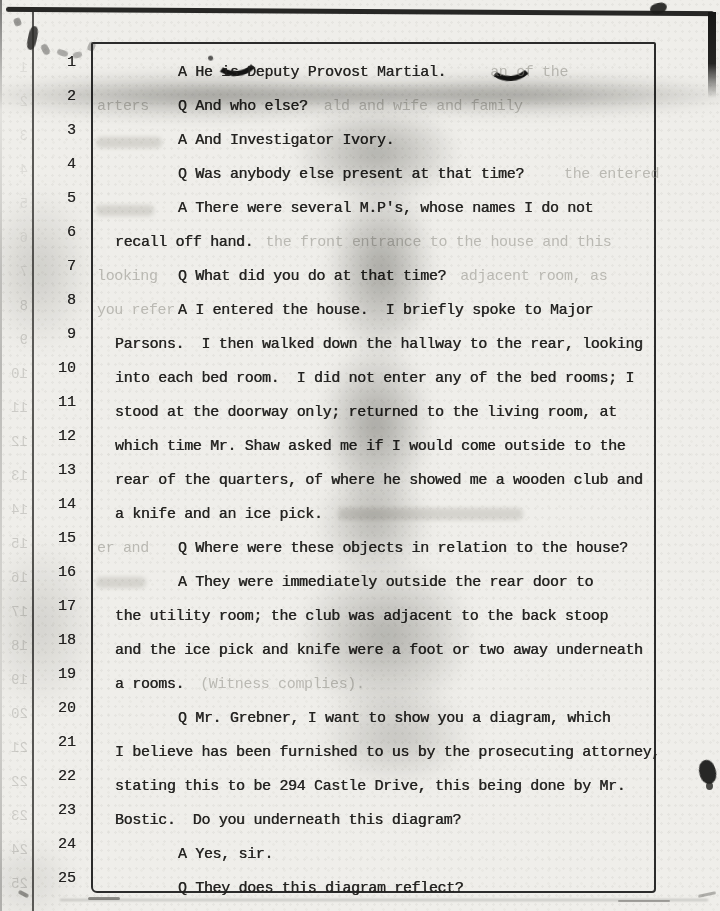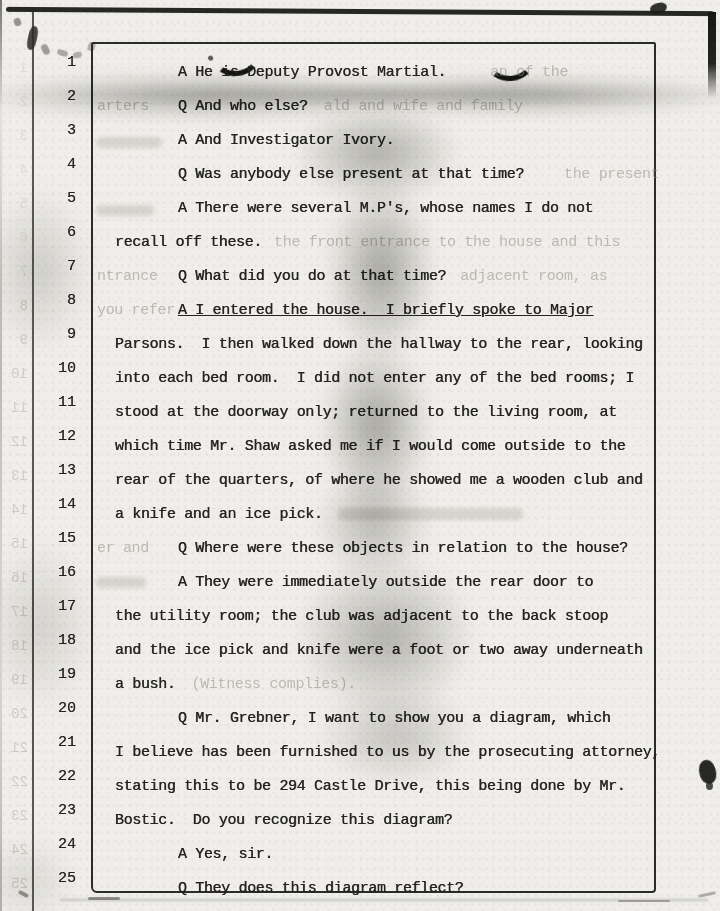--- a/index.html
+++ b/index.html
@@ -232,40 +232,40 @@
       <div class="lineno" style="top: 734px;">21</div>
       <div class="lineno" style="top: 768px;">22</div>
       <div class="lineno" style="top: 802px;">23</div>
       <div class="lineno" style="top: 836px;">24</div>
       <div class="lineno" style="top: 870px;">25</div>
     </div>
   <div id="lines">
       <div class="trow ind" style="top: 64px;"><span class="mt">A He is Deputy Provost Martial.</span><span class="gt" style="margin-left: 44px;">an of the</span></div>
       <div class="trow ind" style="top: 98px;"><span class="gt gpre">arters</span><span class="mt">Q And who else?</span><span class="gt" style="margin-left: 16px;">ald and wife and family</span></div>
       <div class="trow ind" style="top: 132px;"><span class="mt">A And Investigator Ivory.</span></div>
-      <div class="trow ind" style="top: 166px;"><span class="mt">Q Was anybody else present at that time?</span><span class="gt" style="margin-left: 40px;">the present</span></div>
+      <div class="trow ind" style="top: 166px;"><span class="mt">Q Was anybody else present at that time?</span><span class="gt" style="margin-left: 40px;">the entered</span></div>
       <div class="trow ind" style="top: 200px;"><span class="mt">A There were several M.P's, whose names I do not</span></div>
-      <div class="trow" style="top: 234px;"><span class="mt">recall off these.</span><span class="gt" style="margin-left: 12px;">the front entrance to the house and this</span></div>
-      <div class="trow ind" style="top: 268px;"><span class="gt gpre">ntrance</span><span class="mt">Q What did you do at that time?</span><span class="gt" style="margin-left: 14px;">adjacent room, as</span></div>
-      <div class="trow ind" style="top: 302px; text-decoration: underline;"><span class="gt gpre">you refer</span><span class="mt">A I entered the house.  I briefly spoke to Major</span></div>
+      <div class="trow" style="top: 234px;"><span class="mt">recall off hand.</span><span class="gt" style="margin-left: 12px;">the front entrance to the house and this</span></div>
+      <div class="trow ind" style="top: 268px;"><span class="gt gpre">looking</span><span class="mt">Q What did you do at that time?</span><span class="gt" style="margin-left: 14px;">adjacent room, as</span></div>
+      <div class="trow ind" style="top: 302px;"><span class="gt gpre">you refer</span><span class="mt">A I entered the house.  I briefly spoke to Major</span></div>
       <div class="trow" style="top: 336px;"><span class="mt">Parsons.  I then walked down the hallway to the rear, looking</span></div>
       <div class="trow" style="top: 370px;"><span class="mt">into each bed room.  I did not enter any of the bed rooms; I</span></div>
       <div class="trow" style="top: 404px;"><span class="mt">stood at the doorway only; returned to the living room, at</span></div>
       <div class="trow" style="top: 438px;"><span class="mt">which time Mr. Shaw asked me if I would come outside to the</span></div>
       <div class="trow" style="top: 472px;"><span class="mt">rear of the quarters, of where he showed me a wooden club and</span></div>
       <div class="trow" style="top: 506px;"><span class="mt">a knife and an ice pick.</span></div>
       <div class="trow ind" style="top: 540px;"><span class="gt gpre">er and</span><span class="mt">Q Where were these objects in relation to the house?</span></div>
       <div class="trow ind" style="top: 574px;"><span class="mt">A They were immediately outside the rear door to</span></div>
       <div class="trow" style="top: 608px;"><span class="mt">the utility room; the club was adjacent to the back stoop</span></div>
       <div class="trow" style="top: 642px;"><span class="mt">and the ice pick and knife were a foot or two away underneath</span></div>
-      <div class="trow" style="top: 676px;"><span class="mt">a bush.</span><span class="gt" style="margin-left: 16px;">(Witness complies).</span></div>
+      <div class="trow" style="top: 676px;"><span class="mt">a rooms.</span><span class="gt" style="margin-left: 16px;">(Witness complies).</span></div>
       <div class="trow ind" style="top: 710px;"><span class="mt">Q Mr. Grebner, I want to show you a diagram, which</span></div>
       <div class="trow" style="top: 744px;"><span class="mt">I believe has been furnished to us by the prosecuting attorney,</span></div>
       <div class="trow" style="top: 778px;"><span class="mt">stating this to be 294 Castle Drive, this being done by Mr.</span></div>
-      <div class="trow" style="top: 812px;"><span class="mt">Bostic.  Do you recognize this diagram?</span></div>
+      <div class="trow" style="top: 812px;"><span class="mt">Bostic.  Do you underneath this diagram?</span></div>
       <div class="trow ind" style="top: 846px;"><span class="mt">A Yes, sir.</span></div>
       <div class="trow ind" style="top: 880px;"><span class="mt">Q They does this diagram reflect?</span></div>
     </div>
 
   <div class="gbar" style="left:96px;top:137px;width:66px;height:11px"></div>
   <div class="gbar" style="left:96px;top:205px;width:58px;height:11px"></div>
   <div class="gbar" style="left:338px;top:508px;width:185px;height:12px"></div>
   <div class="gbar" style="left:96px;top:577px;width:50px;height:11px"></div>
 
   <div class="sm band1"></div>

